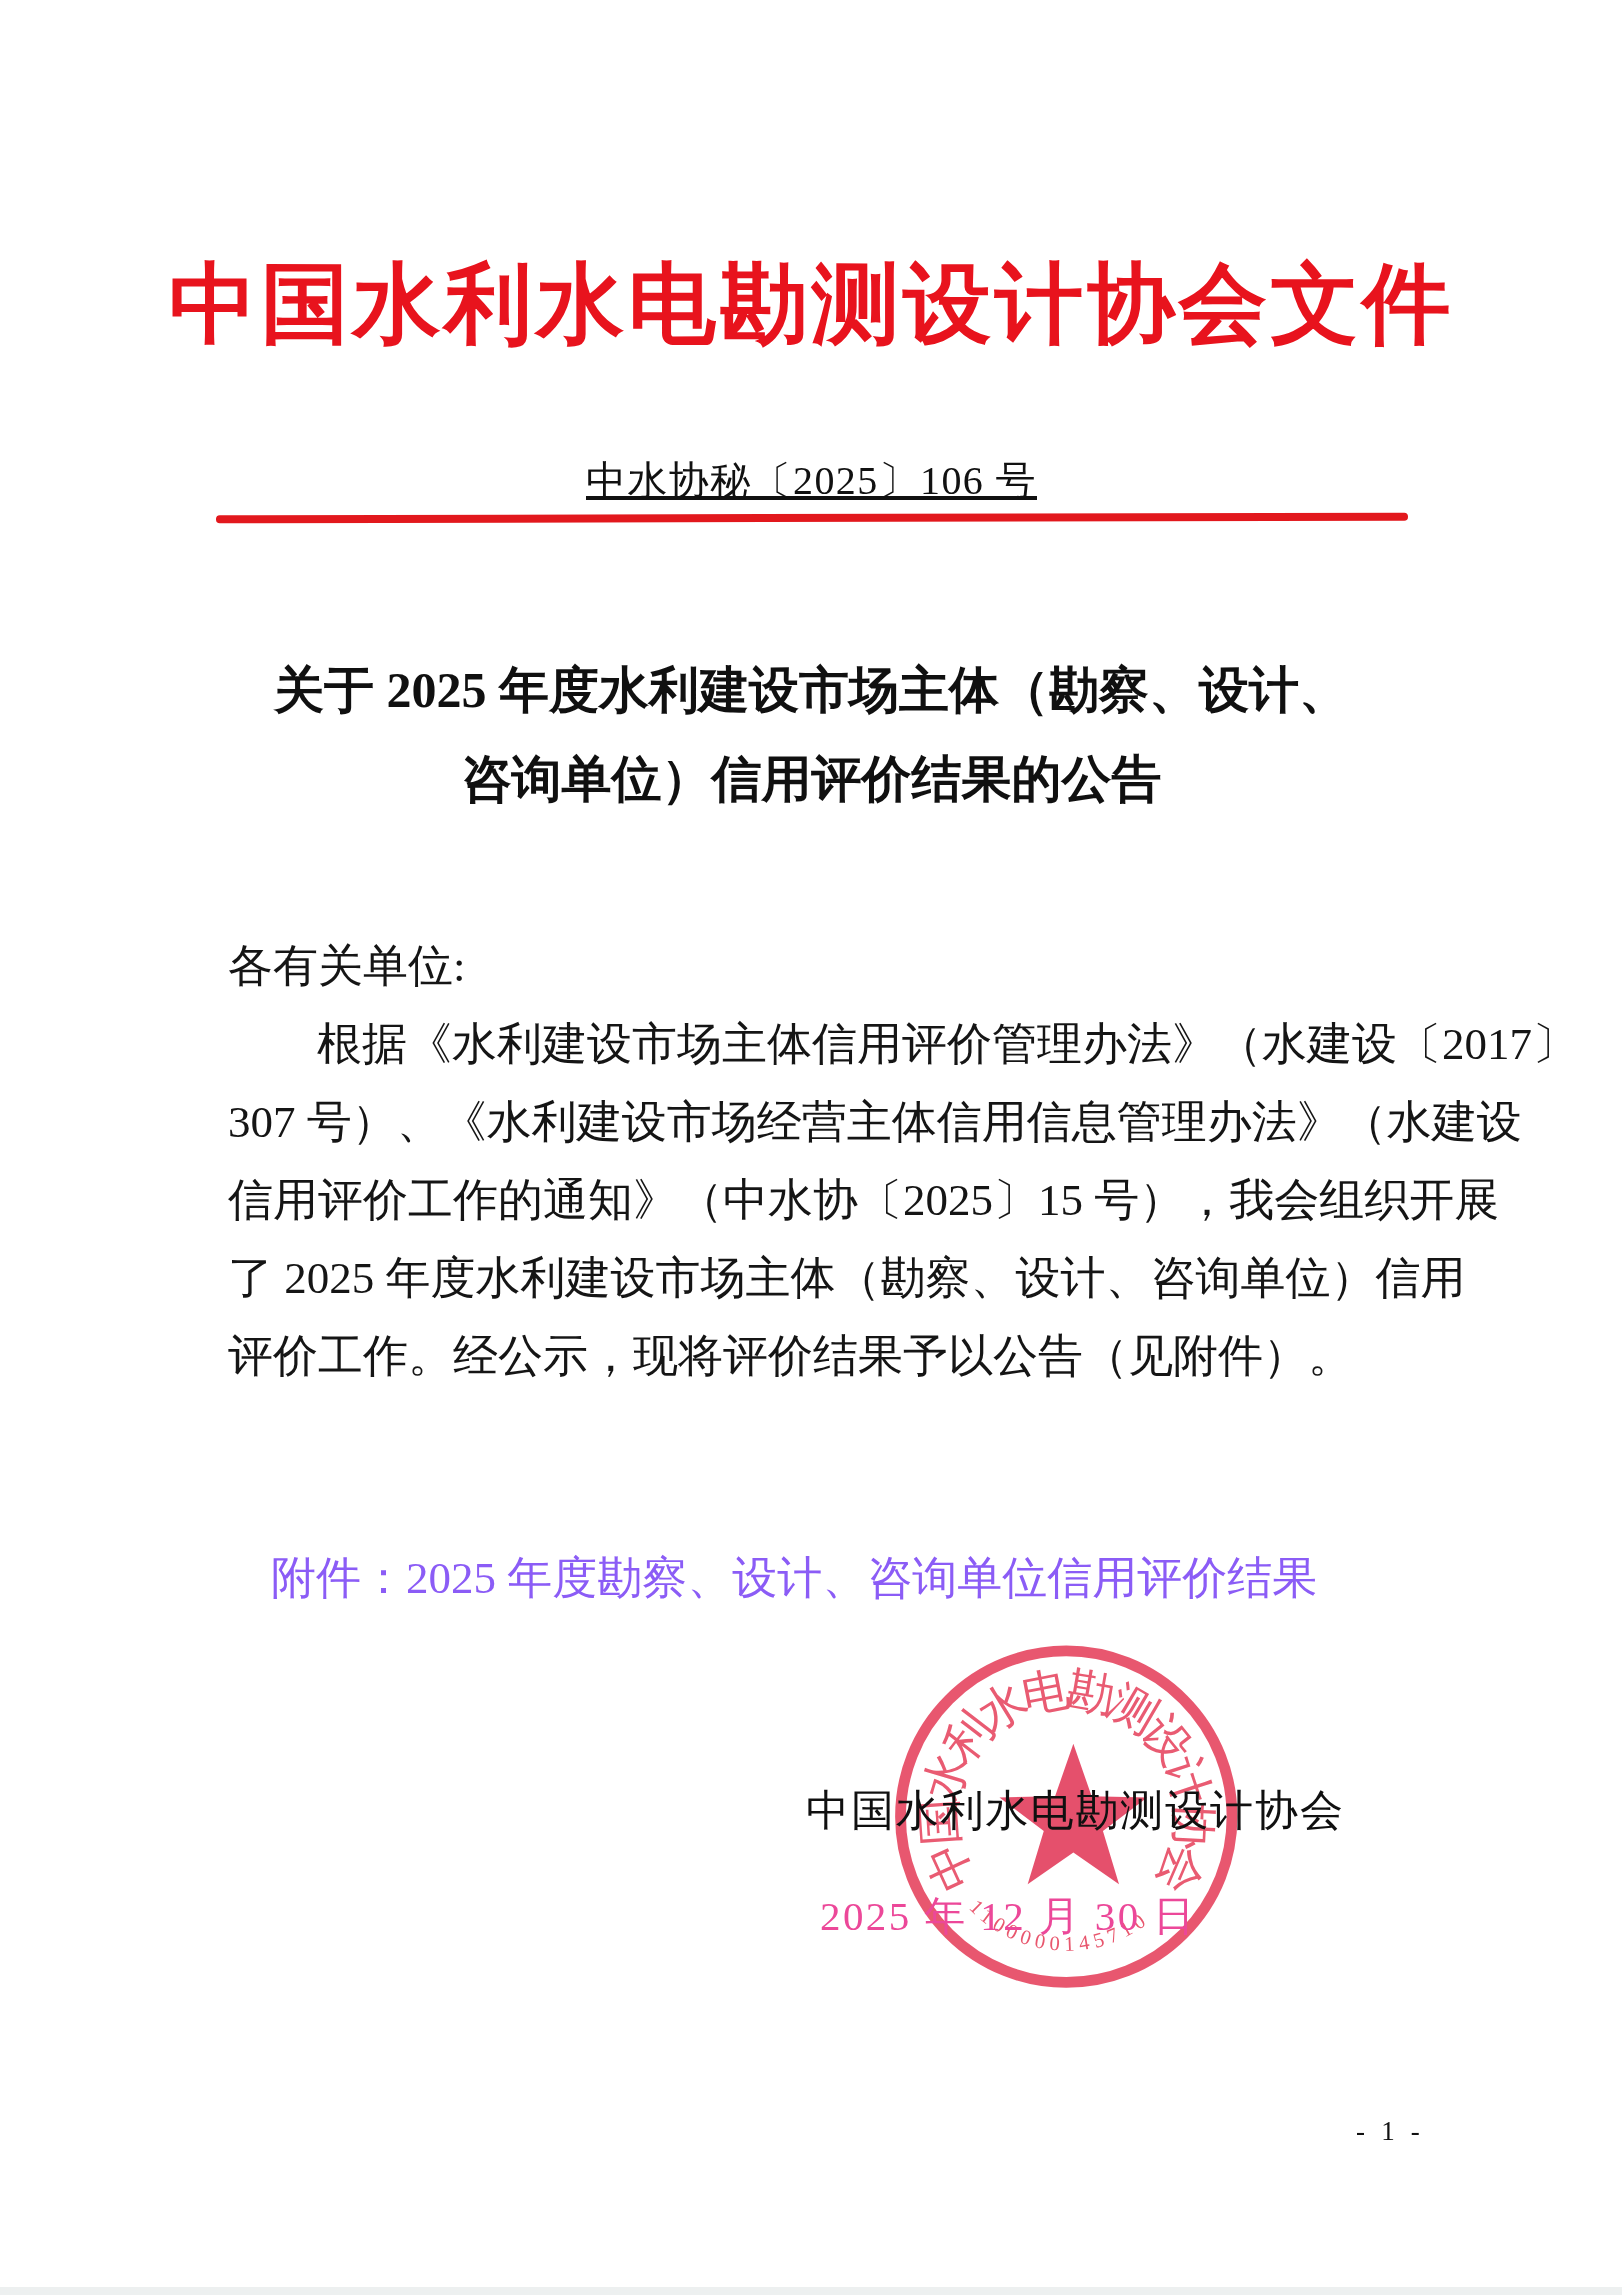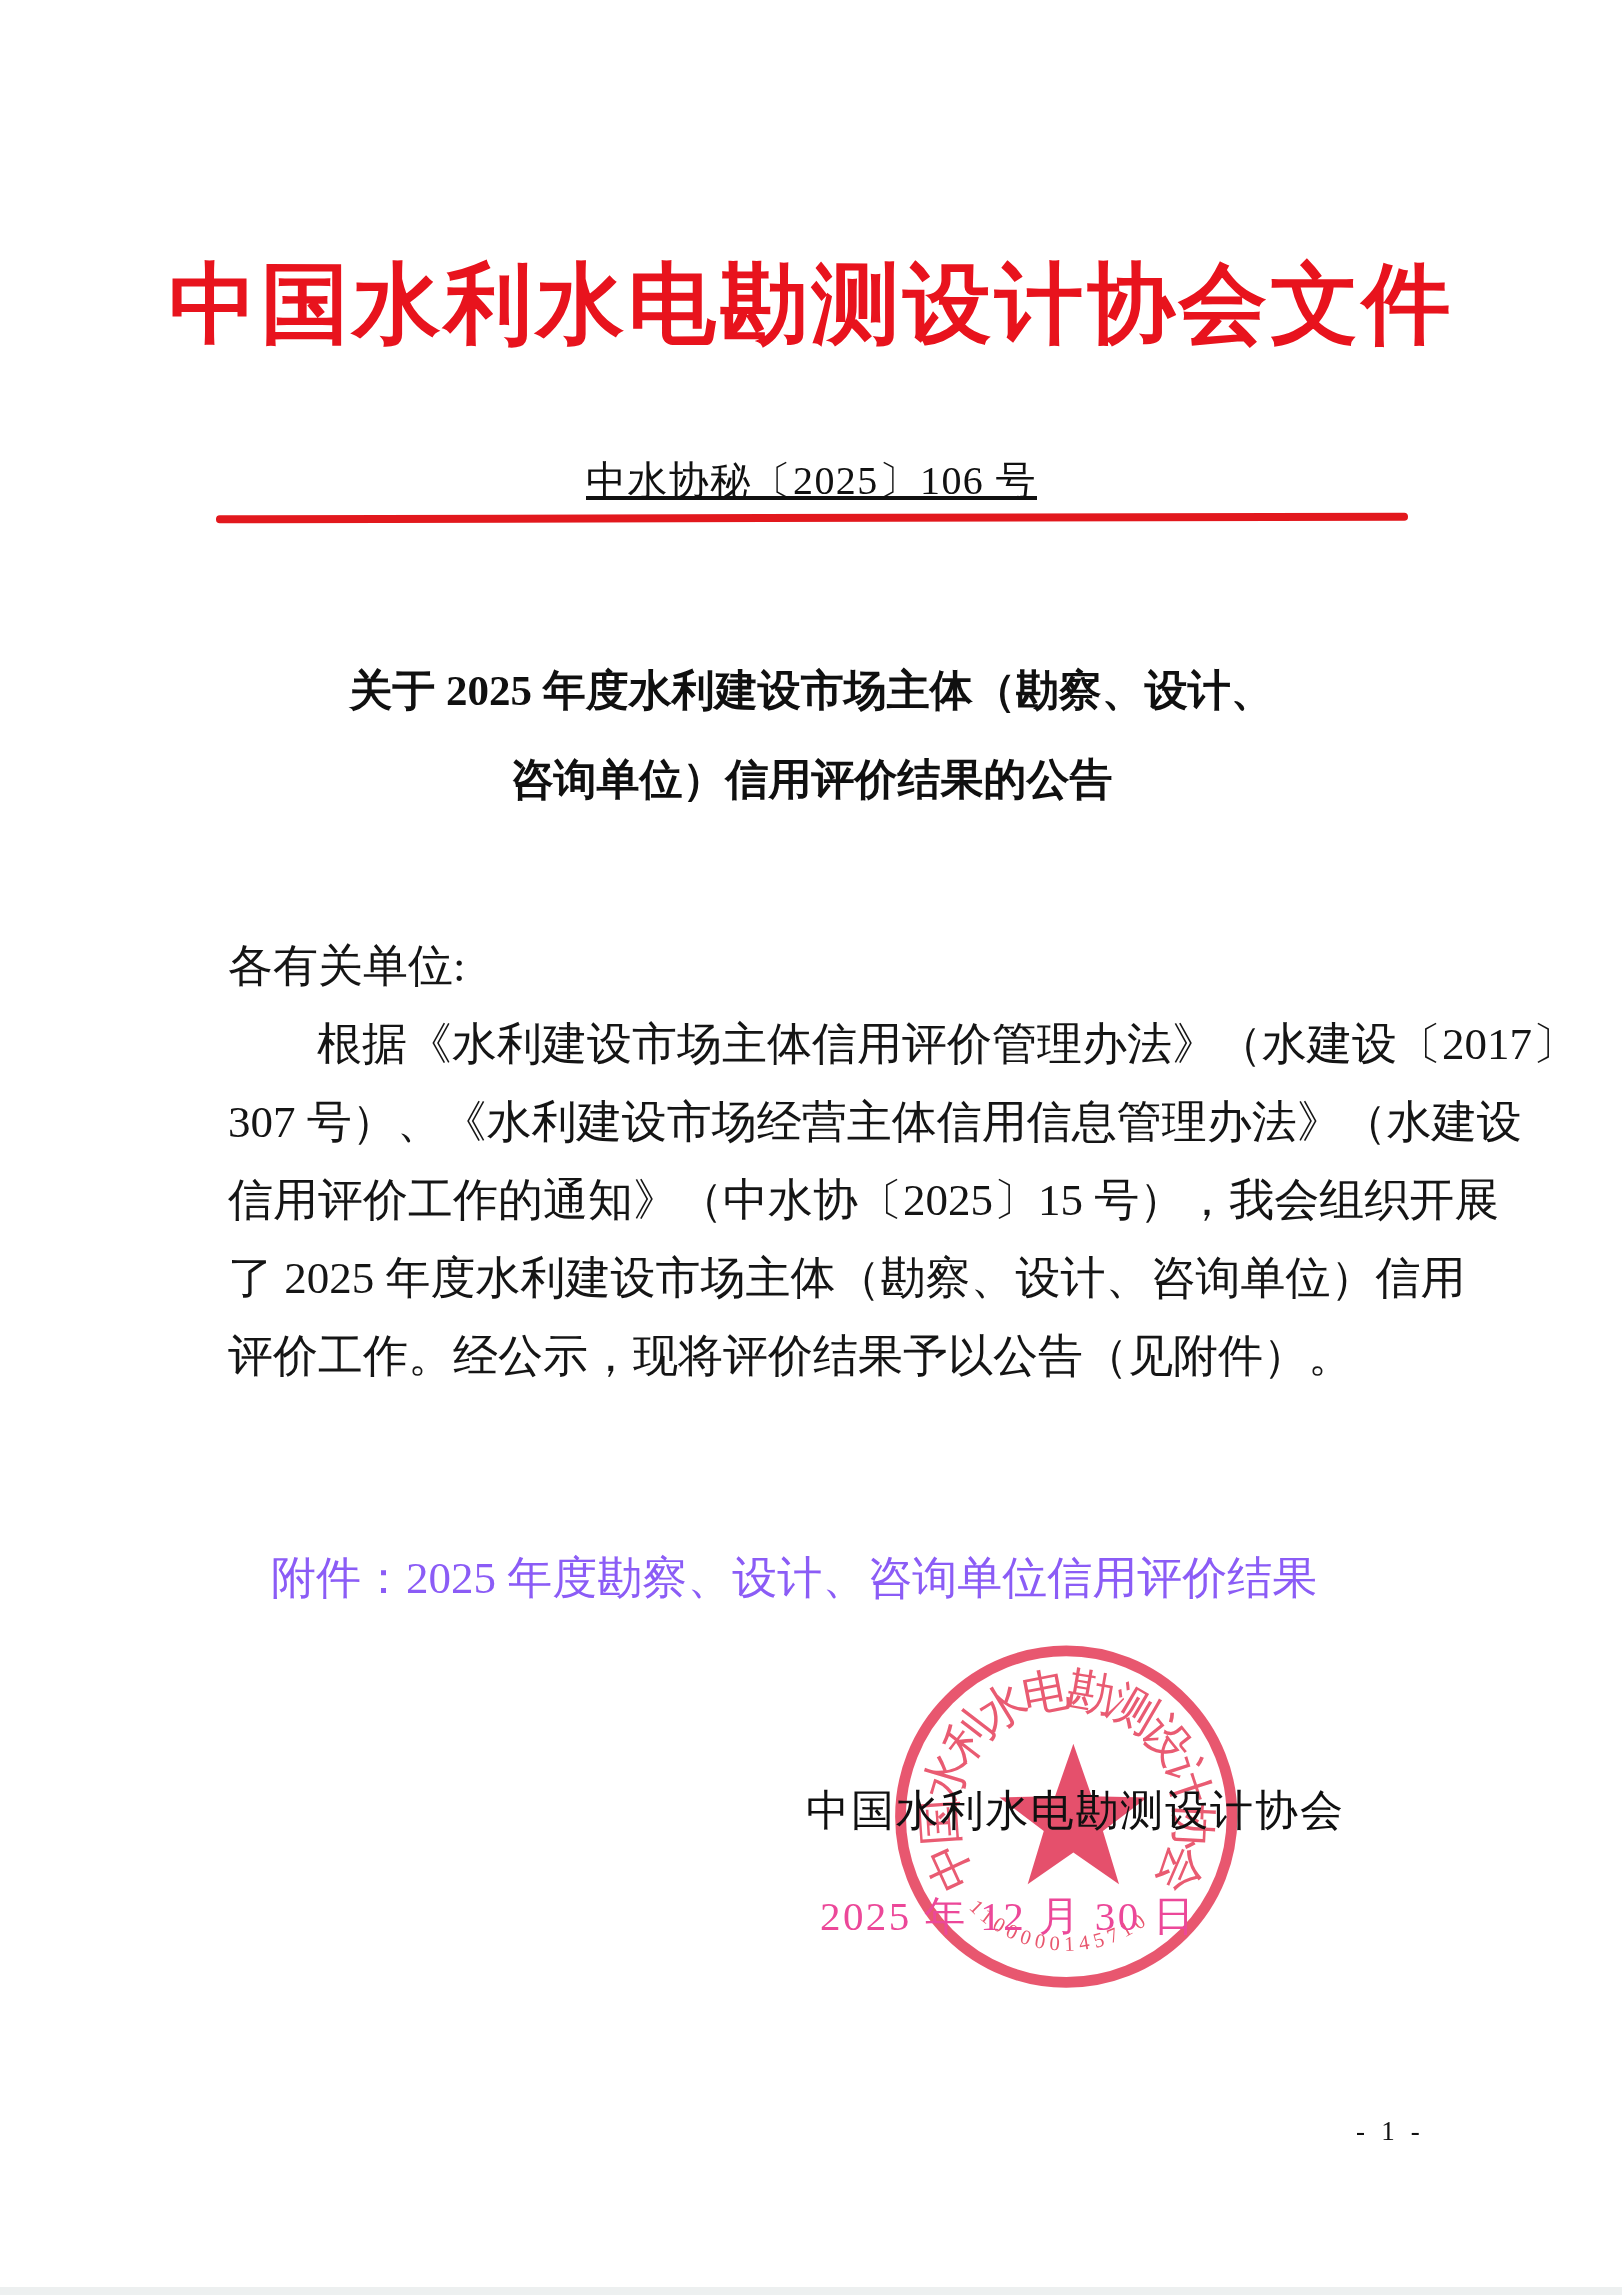--- a/index.html
+++ b/index.html
@@ -39,21 +39,21 @@
     left: 216px; top: 514px;
     width: 1192px; height: 7.5px;
     background: #e2181d;
     border-radius: 3.8px;
     transform: rotate(-0.12deg);
   }
   .doc-title {
     position: absolute;
     top: 646px; left: 0; width: 100%;
     text-align: center;
-    font-size: 43px;
+    font-size: 50px;
     font-weight: bold;
     line-height: 89px;
     color: #101010;
     letter-spacing: 0px;
   }
   .doc-title .t-line { white-space: nowrap; }
   .body-block {
     position: absolute;
     left: 228px; top: 927px;
     width: 1205px;

